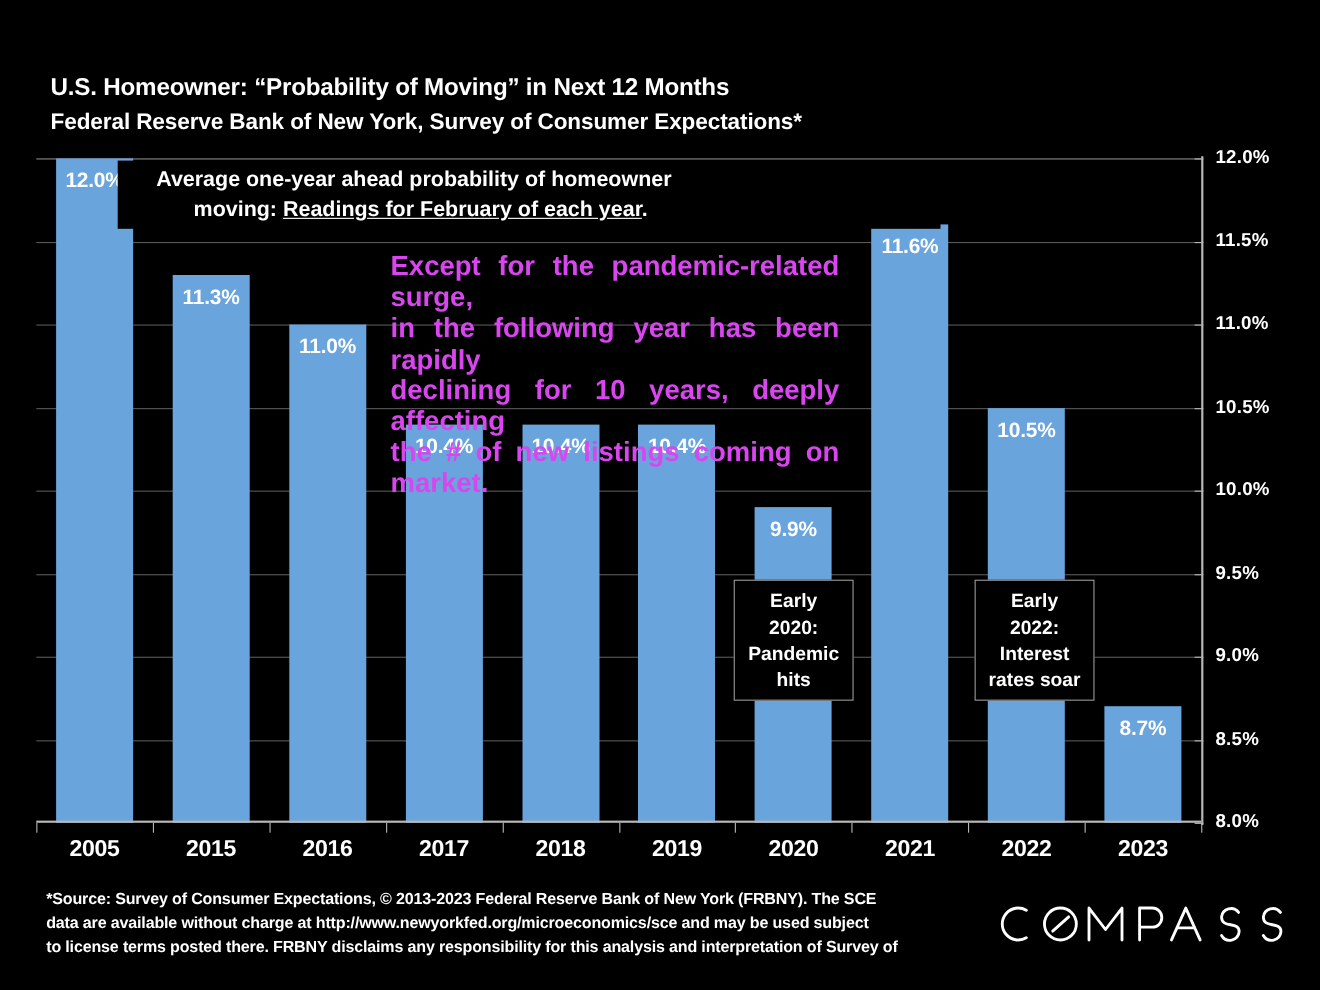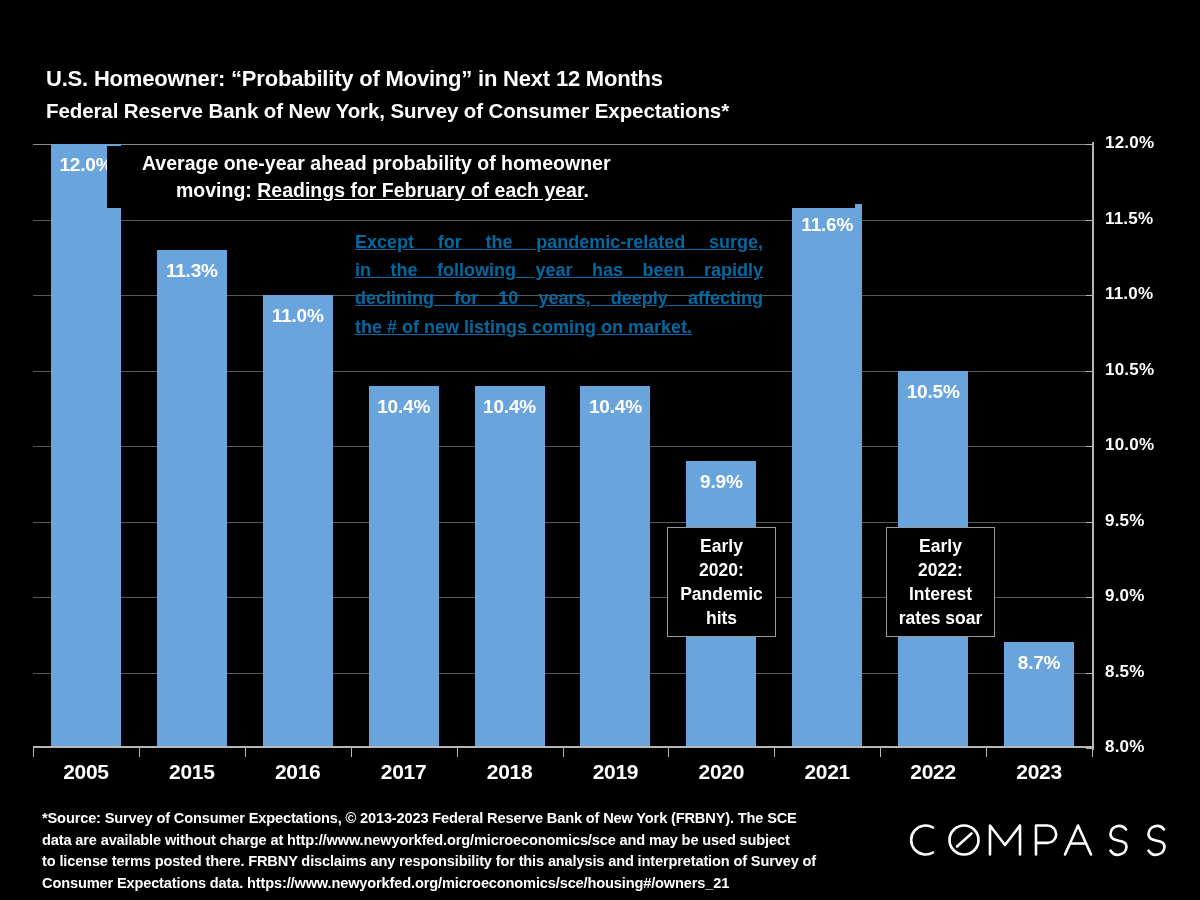--- a/index.html
+++ b/index.html
@@ -92,25 +92,24 @@
   }
   #ann-banner .line.indent { padding-left: 34px; }
   #ann-banner u { text-underline-offset: 2px; }
 
   
   #ann-gold {
     position: absolute; left: 355px; top: 228px;
     width: 408px;
   }
   #ann-gold p {
-    font-size: 18px; font-weight: bold; color: #0369a1;
+    font-size: 25px; font-weight: bold; color: #d946ef;
     line-height: 28.2px;
     text-align: justify;
     text-align-last: left;
-    text-decoration: underline;
   }
   #ann-gold p .last { display: block; }
 
   
   .callout {
     position: absolute;
     background: #000;
     border: 1.5px solid #9a9a9a;
     display: flex; flex-direction: column;
     align-items: center; justify-content: center;
@@ -255,21 +254,20 @@
       <div class="cl">Early</div>
       <div class="cl">2022:</div>
       <div class="cl">Interest</div>
       <div class="cl">rates soar</div>
     </div>
 
   <div id="footer">
     <p>*Source:  Survey of Consumer Expectations, © 2013-2023 Federal Reserve Bank of New York (FRBNY).  The SCE</p>
     <p>data are available without charge at http://www.newyorkfed.org/microeconomics/sce and may be used subject</p>
     <p>to license terms posted there. FRBNY disclaims any responsibility for this analysis and interpretation of Survey of</p>
-    <p>Consumer Expectations data. https://www.newyorkfed.org/microeconomics/sce/housing#/owners_21</p>
   </div>
 
   <div id="logo">
     <svg width="268" height="44" viewBox="0 0 268 44" aria-label="COMPASS">
       <g fill="none" stroke="#ffffff" stroke-width="2.6" stroke-linecap="round" stroke-linejoin="round">
 
         <path d="M29 9.5 A14.5 14.5 0 1 0 29 34.5"></path>
 
         <circle cx="60" cy="22" r="14.5"></circle>
         <line x1="53" y1="28.5" x2="67.5" y2="15.5"></line>

